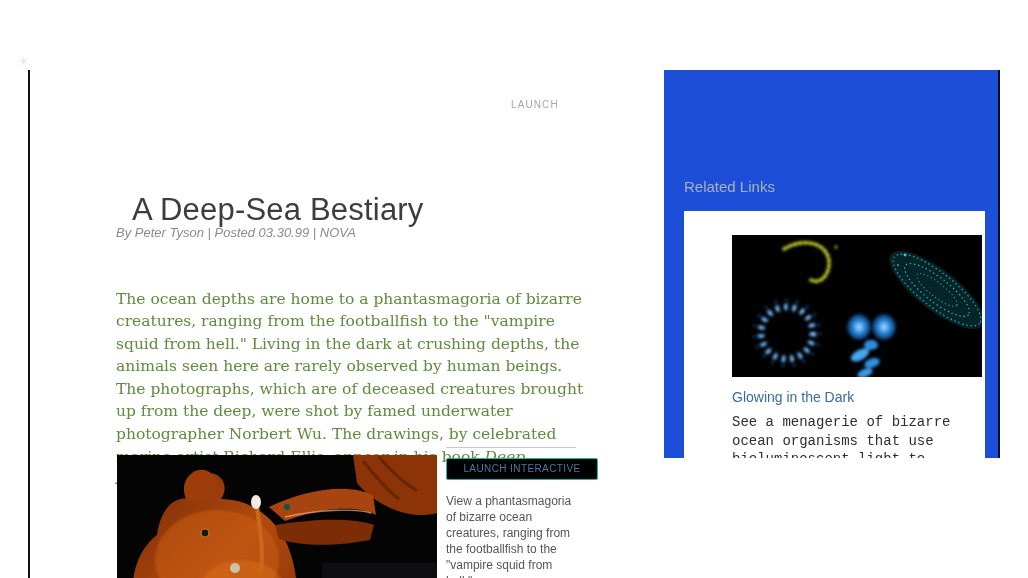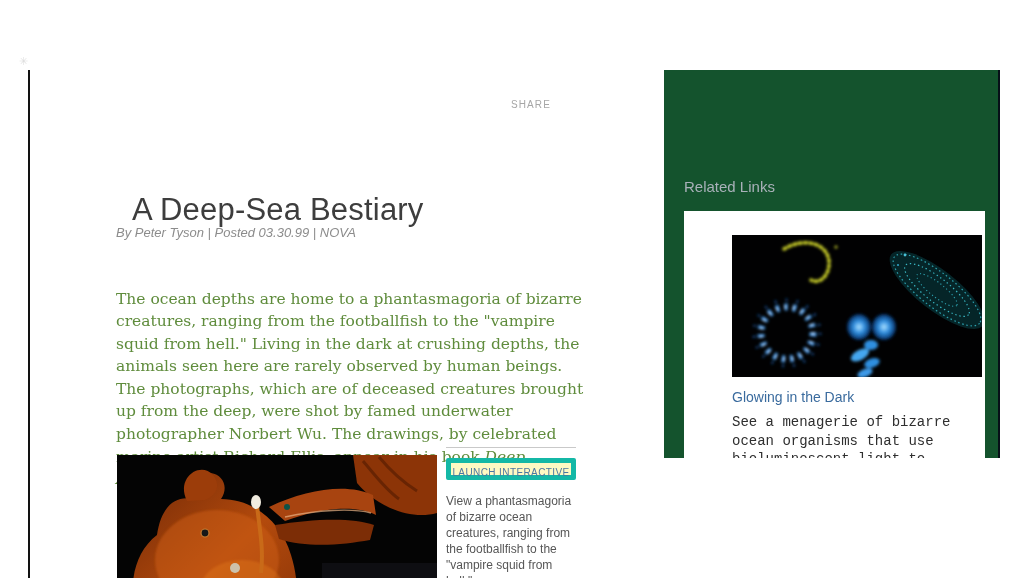--- a/index.html
+++ b/index.html
@@ -44,34 +44,34 @@
     width: 320px; height: 175px; background: #000;
   }
   .hero-figure svg { display: block; }
   .interactive-col {
     position: absolute; left: 446px; top: 447px; width: 130px;
   }
   .interactive-col .divider {
     border: 0; border-top: 1px solid #c9c9c9; margin: 0 0 10px 0;
   }
   .launch-button {
-    display: block; width: 130px; height: 22px;
-    background: #fef9c3; border: 5px solid #14b8a6; border-radius: 2px;
+    display: block; width: 152px; height: 22px;
+    background: #000000; border: 1px solid #14b8a6; border-radius: 2px;
     font-family: "Liberation Sans", sans-serif;
     font-size: 10px; letter-spacing: 0.4px; color: #4a77a3;
     text-align: center; padding: 0; line-height: 20px;
   }
   .interactive-caption {
     margin-top: 13px;
     font-size: 12px; line-height: 16px; color: #565656;
   }
   .sidebar {
     position: absolute; left: 664px; top: 70px;
     width: 334px; height: 388px;
-    background: #14532d;
+    background: #1d4ed8;
     border-right: 2px solid #070f18;
     overflow: hidden;
   }
   .sidebar-heading {
     position: absolute; left: 20px; top: 108px;
     font-size: 15px; font-weight: 400; color: #a9b1b9; margin: 0;
   }
   .related-card {
     position: absolute; left: 20px; width: 301px;
     background: #ffffff; box-sizing: border-box;
@@ -90,21 +90,21 @@
     font-size: 14px; line-height: 18.5px; color: #2f2f2f;
   }
   [data-interactable="true"] { cursor: pointer; }
 </style>
 </head>
 <body data-interactable="false">
 
 <span class="sparkle" data-interactable="false">✳</span>
 <div class="v-rule" data-interactable="false"></div>
 
-<span class="share" data-interactable="true">SHARE</span>
+<span class="share" data-interactable="true">LAUNCH</span>
 
 <h1 class="page-title" data-interactable="false">A Deep-Sea Bestiary</h1>
 <div class="byline" data-interactable="false">By Peter Tyson | Posted 03.30.99 | NOVA</div>
 
 <p class="lead-paragraph" data-interactable="false"><span data-interactable="false">The ocean depths are home to a phantasmagoria of bizarre creatures, ranging from the footballfish to the "vampire squid from hell." Living in the dark at crushing depths, the animals seen here are rarely observed by human beings. The photographs, which are of deceased creatures brought up from the deep, were shot by famed underwater photographer Norbert Wu. The drawings, by celebrated marine artist Richard Ellis, appear in his book </span><em data-interactable="false">Deep Atlantic</em><span data-interactable="false">.</span></p>
 
 <div class="hero-figure" data-interactable="true">
   <svg width="320" height="175" viewBox="0 0 320 175" data-interactable="false">
     <defs>
       <linearGradient id="fishL" x1="0" y1="0" x2="1" y2="1">

